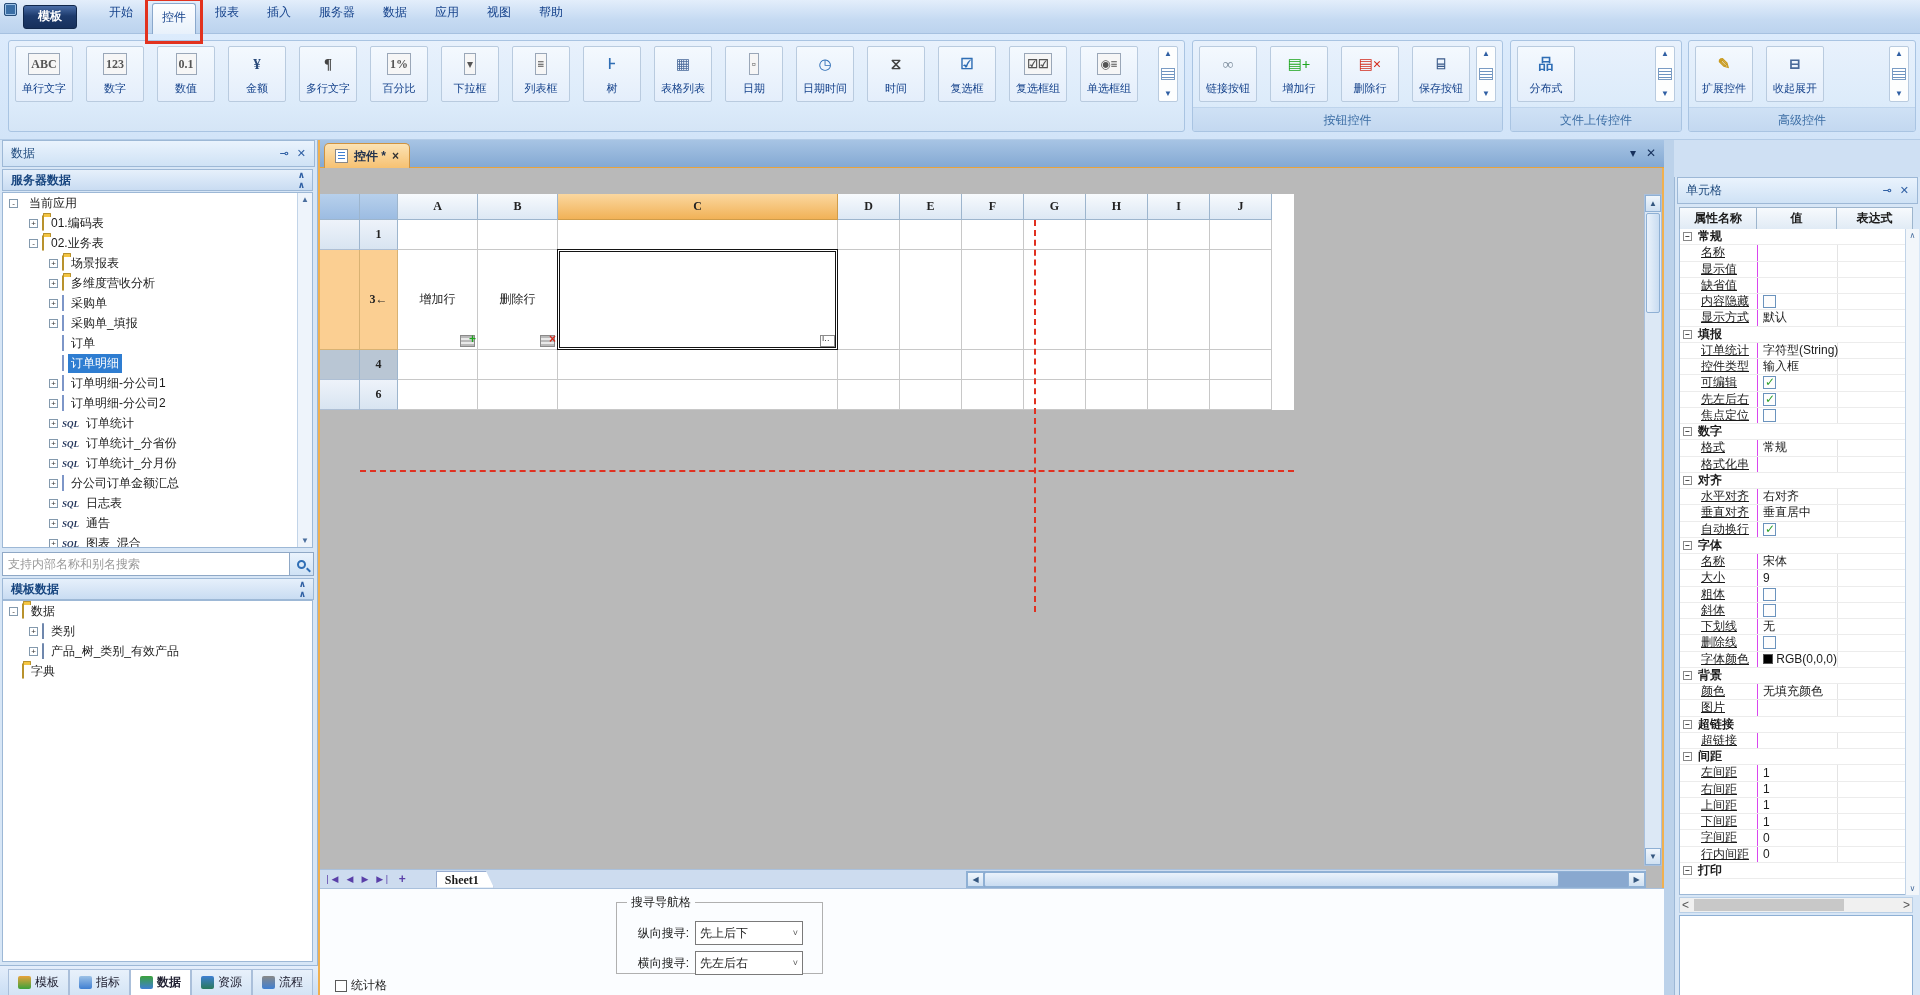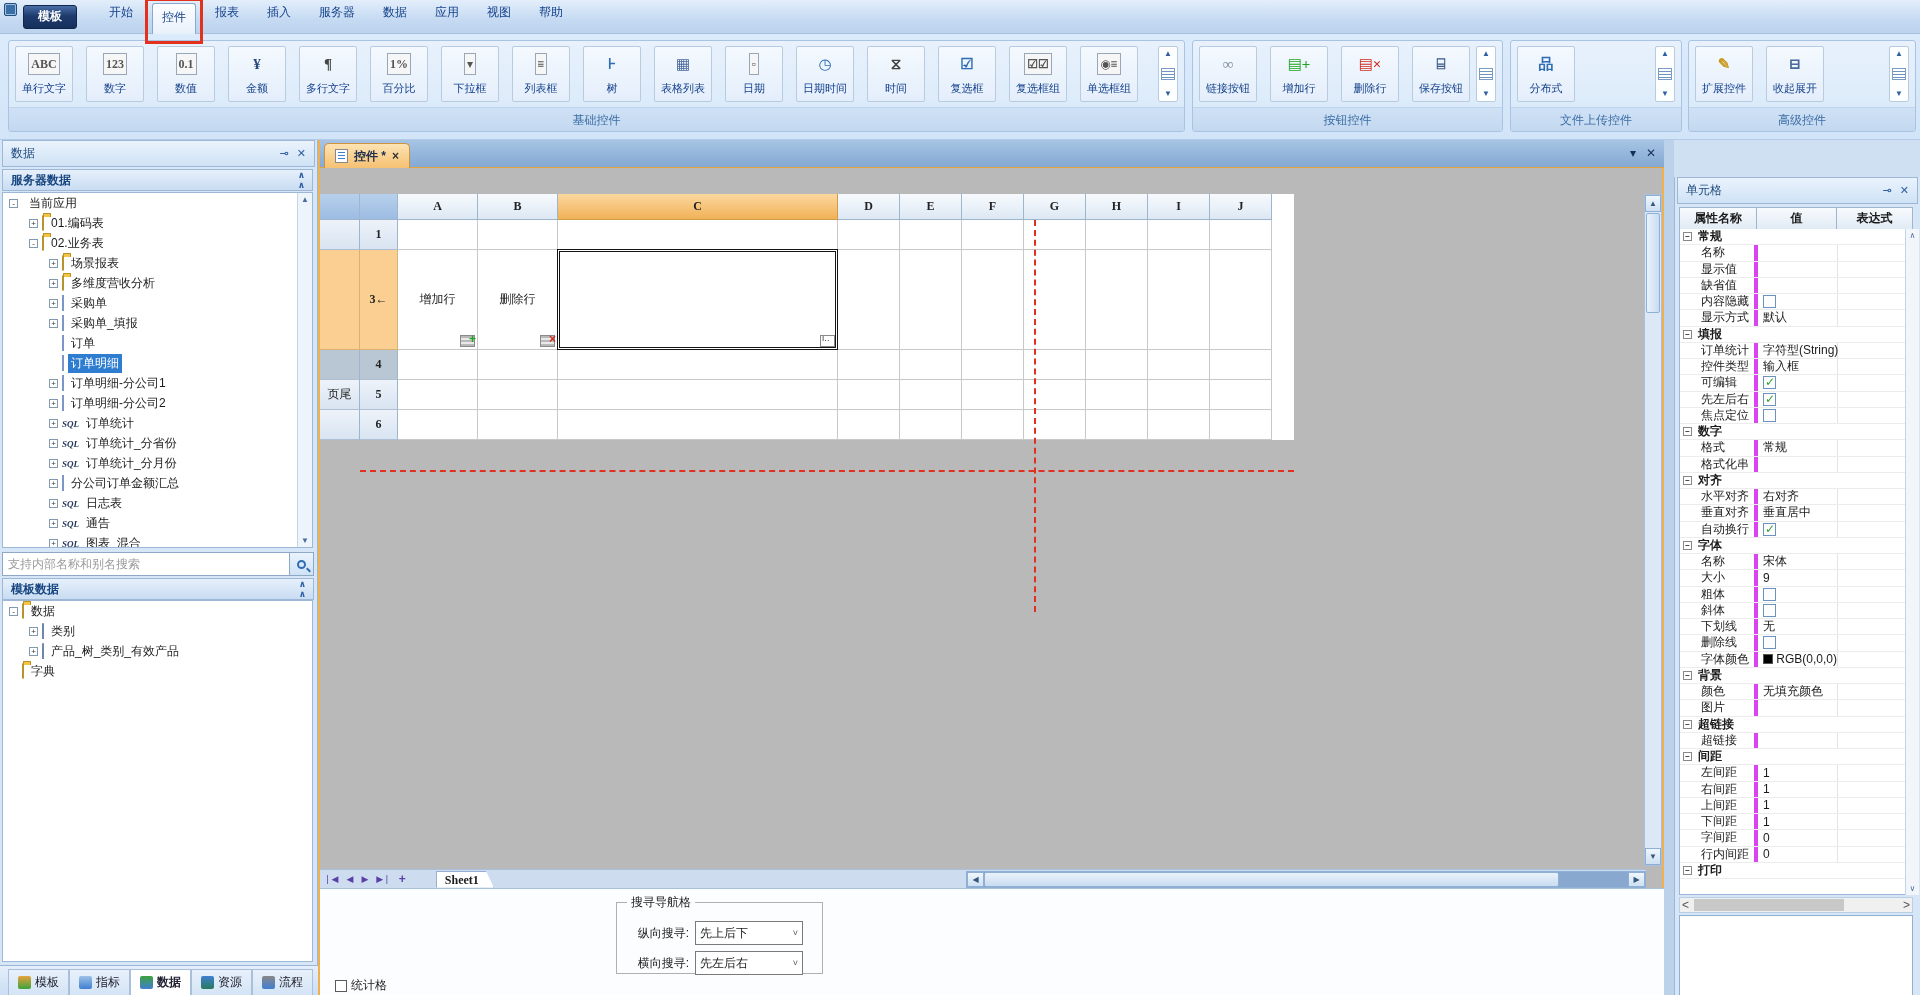--- a/index.html
+++ b/index.html
@@ -205,22 +205,22 @@
   #rightpanel { position:absolute; left:1674px; top:140px; width:246px; height:855px;
     background:#d7e6f6; border-left:1px solid #9db8d6;margin-top:37px; }
   #prop-head { position:absolute; left:4px; top:30px; width:234px; height:31px; display:flex; }
   #prop-head .pc { background:linear-gradient(#f7fafd,#d8e5f2); border:1px solid #9db5cd;
     border-left:none; text-align:center; font-weight:bold; line-height:20px; }
   #prop-head .pc:first-child { border-left:1px solid #9db5cd; }
   #prop-body { position:absolute; left:4px; top:52px; width:234px; height:666px;
     background:#fff; border:1px solid #9db8d6; border-top:none; overflow:hidden; }
   .prow { height:16.25px; display:flex; align-items:center; border-bottom:1px solid #ececec;
     font-size:12px; }
-  .prow .pname { width:78px; padding-left:21px; border-right:4px solid #d946ef;
-    white-space:nowrap; overflow:hidden; align-self:stretch; display:flex; align-items:center; }
+  .prow .pname { width:78px; padding-left:21px; border-right:1px solid #d946ef;
+    white-space:nowrap; overflow:hidden; align-self:stretch; display:flex; align-items:center;text-decoration:underline; }
   .prow .pval { width:80px; padding-left:5px; border-right:1px solid #e4e4e4;
     align-self:stretch; display:flex; align-items:center; gap:3px; white-space:nowrap; }
   .prow .pexp { flex:1; }
   .prow.group { font-weight:bold; }
   .prow.group .gbox { width:9px; height:9px; border:1px solid #888; margin:0 6px 0 3px;
     font-size:8px; line-height:7px; text-align:center; color:#333; }
   .pcb { width:13px; height:13px; border:1px solid #6b93bd; background:#fdfdfd; position:relative; }
   .pcb.on::after { content:"✓"; position:absolute; left:1px; top:-2px; color:#2da12d;
     font-weight:bold; font-size:12px; }
   .swatch { width:26px; height:10px; background:#000; border:1px solid #555; }
@@ -329,21 +329,20 @@
           <div class="rbtn">
             <span class="ric ric-box">◉≡</span>
             <span class="lbl">单选框组</span>
           </div>
         </div>
         <div class="rstrip" style="right: 6px;">
           <span class="arr">▲</span>
           <span class="mid"></span>
           <span class="arr">▼</span>
         </div>
-        <div class="rgroup-label">基础控件</div>
       </div>
       <div class="rgroup" style="left: 1192px; width: 311px;">
         <div class="rbtns">
           <div class="rbtn">
             <span class="ric ric-glyph" style="color: rgb(122, 138, 154);">∞</span>
             <span class="lbl">链接按钮</span>
           </div>
           <div class="rbtn">
             <span class="ric ric-glyph" style="color: rgb(30, 165, 30);">▤+</span>
             <span class="lbl">增加行</span>
@@ -619,35 +618,20 @@
           <div class="gcell" style="width: 62px;"></div>
           <div class="gcell" style="width: 62px;"></div>
           <div class="gcell" style="width: 62px;"></div>
           <div class="gcell" style="width: 62px;"></div>
           <div class="gcell" style="width: 62px;"></div>
           <div style="width: 22px; background: rgb(255, 255, 255);"></div>
         </div>
         <div class="grow" style="height: 30px;">
           <div class="rncell gray" style="width: 40px; font-family: &quot;Liberation Sans&quot;, &quot;DejaVu Sans&quot;, sans-serif; font-weight: normal;"></div>
           <div class="rncell gray" style="width: 38px;">4</div>
-          <div class="gcell" style="width: 80px;"></div>
-          <div class="gcell" style="width: 80px;"></div>
-          <div class="gcell" style="width: 280px;"></div>
-          <div class="gcell" style="width: 62px;"></div>
-          <div class="gcell" style="width: 62px;"></div>
-          <div class="gcell" style="width: 62px;"></div>
-          <div class="gcell" style="width: 62px;"></div>
-          <div class="gcell" style="width: 62px;"></div>
-          <div class="gcell" style="width: 62px;"></div>
-          <div class="gcell" style="width: 62px;"></div>
-          <div style="width: 22px; background: rgb(255, 255, 255);"></div>
-        </div>
-        <div class="grow" style="height: 30px;">
-          <div class="rncell " style="width: 40px; font-family: &quot;Liberation Sans&quot;, &quot;DejaVu Sans&quot;, sans-serif; font-weight: normal;">页尾</div>
-          <div class="rncell " style="width: 38px;">5</div>
           <div class="gcell" style="width: 80px;"></div>
           <div class="gcell" style="width: 80px;"></div>
           <div class="gcell" style="width: 280px;"></div>
           <div class="gcell" style="width: 62px;"></div>
           <div class="gcell" style="width: 62px;"></div>
           <div class="gcell" style="width: 62px;"></div>
           <div class="gcell" style="width: 62px;"></div>
           <div class="gcell" style="width: 62px;"></div>
           <div class="gcell" style="width: 62px;"></div>
           <div class="gcell" style="width: 62px;"></div>

